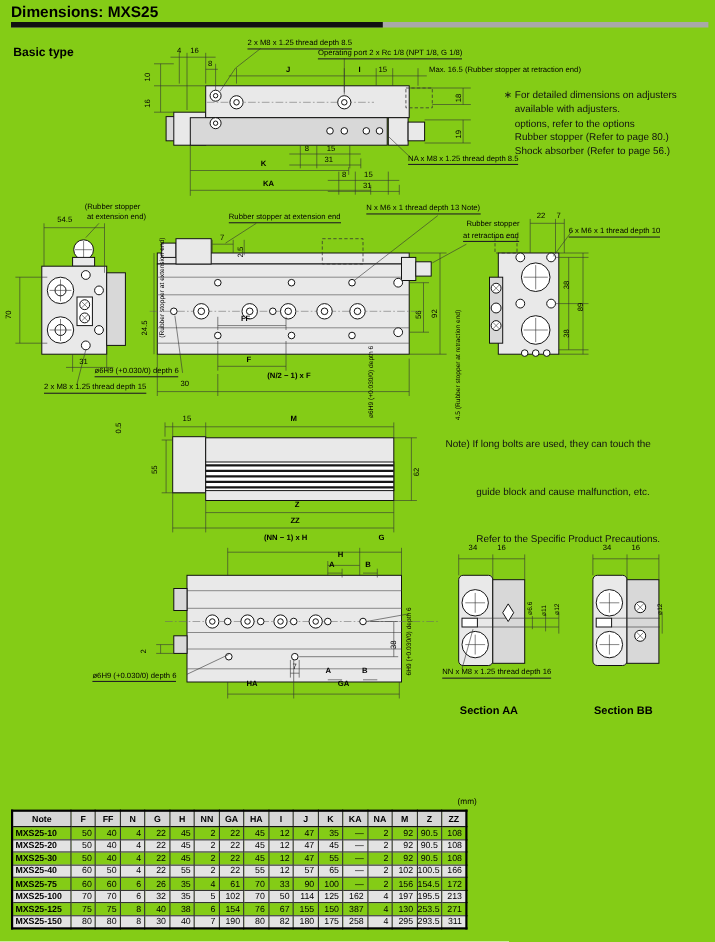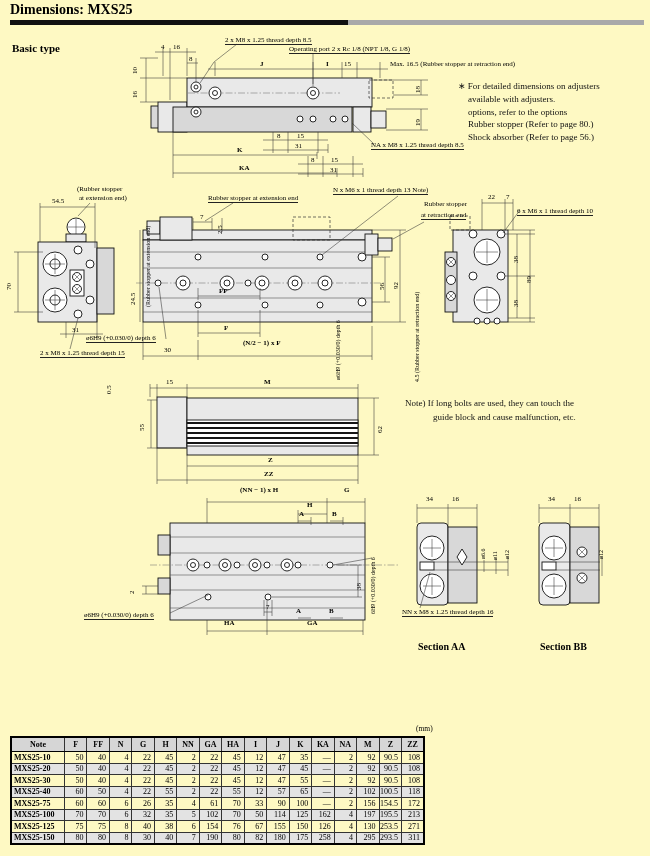--- a/index.html
+++ b/index.html
@@ -1,30 +1,30 @@
 <!DOCTYPE html>
 <html><head>
 <meta charset="utf-8">
 <style>
   html,body{margin:0;padding:0;background:#fff;}
-  #page{position:relative;width:650px;height:856px;background:#fef9c3;overflow:hidden;
-        font-family:Liberation Serif, serif;color:#000;}
+  #page{position:relative;width:650px;height:856px;background:#84cc16;overflow:hidden;
+        font-family:Liberation Sans, sans-serif;color:#000;}
   .title{position:absolute;left:10px;top:2px;font-size:14px;font-weight:bold;}
   .rule{position:absolute;left:10px;top:20px;width:634px;height:5px;background:#a9a9a9;}
   .rule-black{width:338px;height:5px;background:#111;}
   .subtitle{position:absolute;left:12px;top:42px;font-size:11px;font-weight:bold;}
   .lbl{position:absolute;font-size:7px;line-height:8px;white-space:nowrap;color:#000;}
   .b{font-weight:bold;}
   .v{transform:rotate(-90deg);transform-origin:0 0;}
   .s6{font-size:6px;}
   .u{border-bottom:1px solid #222;}
   .note{position:absolute;font-size:9px;line-height:12.8px;color:#111;}
   .note .ind{padding-left:10px;}
   .note2{position:absolute;font-size:9px;line-height:13.5px;color:#111;}
-  .note2 .ind{padding-left:28px;}
+  .note2 .ind{padding-left:28px;margin-top:30px;}
   .sec-label{position:absolute;font-size:10px;font-weight:bold;}
   .units{position:absolute;left:401px;top:724px;font-size:7.5px;padding-left:15px;}
   svg .f1{fill:#e9e9e9;stroke:#111;stroke-width:0.9;}
   svg .f2{fill:#d8d8d8;stroke:#111;stroke-width:0.9;}
   svg .fw{fill:#ffffff;stroke:#111;stroke-width:0.9;}
   svg .h{fill:#fff;stroke:#111;stroke-width:0.9;}
   svg .t{stroke:#333;stroke-width:0.55;fill:none;}
   svg .ln2{stroke:#555;stroke-width:0.6;fill:none;}
   svg .cd{stroke:#666;stroke-width:0.5;fill:none;stroke-dasharray:7 2 1.5 2;}
   svg .dash{fill:none;stroke:#333;stroke-width:0.7;stroke-dasharray:3 2;}
@@ -443,20 +443,21 @@
   <span class="lbl" style="left:488px;top:193px">22</span>
   <span class="lbl" style="left:506px;top:193px">7</span>
   <span class="lbl u" style="left:517px;top:207px">6 x M6 x 1 thread depth 10</span>
   <span class="lbl v" style="left:512px;top:263px">38</span>
   <span class="lbl v" style="left:525px;top:283px">89</span>
   <span class="lbl v" style="left:512px;top:307px">38</span>
 
   <div class="note2" style="left:405px;top:397px;width:230px">
     <div>Note) If long bolts are used, they can touch the</div>
     <div class="ind">guide block and cause malfunction, etc.</div>
+    <div class="ind">Refer to the Specific Product Precautions.</div>
   </div>
 
   <span class="lbl v" style="left:105px;top:394px">0.5</span>
   <span class="lbl" style="left:166px;top:378px">15</span>
   <span class="lbl b" style="left:264px;top:378px">M</span>
   <span class="lbl v" style="left:138px;top:431px">55</span>
   <span class="lbl v" style="left:376px;top:433px">62</span>
   <span class="lbl b" style="left:268px;top:456px">Z</span>
   <span class="lbl b" style="left:264px;top:470px">ZZ</span>
 
@@ -578,21 +579,21 @@
           <td>2</td>
           <td>22</td>
           <td>55</td>
           <td>12</td>
           <td>57</td>
           <td>65</td>
           <td>—</td>
           <td>2</td>
           <td>102</td>
           <td>100.5</td>
-          <td>118</td>
+          <td>166</td>
         </tr>
         <tr>
           <td class="model">MXS25-75</td>
           <td>60</td>
           <td>60</td>
           <td>6</td>
           <td>26</td>
           <td>35</td>
           <td>4</td>
           <td>61</td>
@@ -631,21 +632,21 @@
           <td>75</td>
           <td>8</td>
           <td>40</td>
           <td>38</td>
           <td>6</td>
           <td>154</td>
           <td>76</td>
           <td>67</td>
           <td>155</td>
           <td>150</td>
-          <td>126</td>
+          <td>387</td>
           <td>4</td>
           <td>130</td>
           <td>253.5</td>
           <td>271</td>
         </tr>
         <tr>
           <td class="model">MXS25-150</td>
           <td>80</td>
           <td>80</td>
           <td>8</td>

